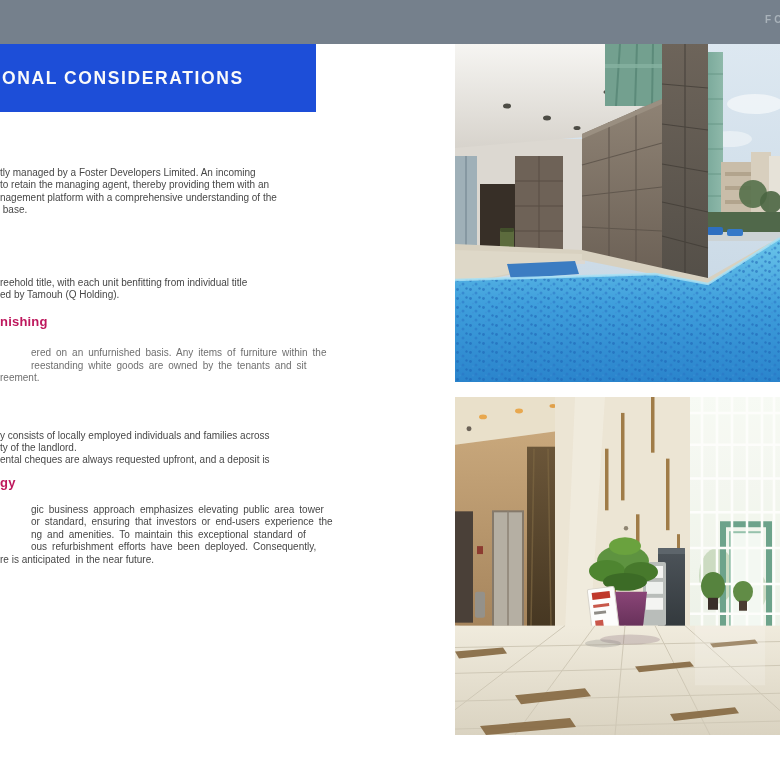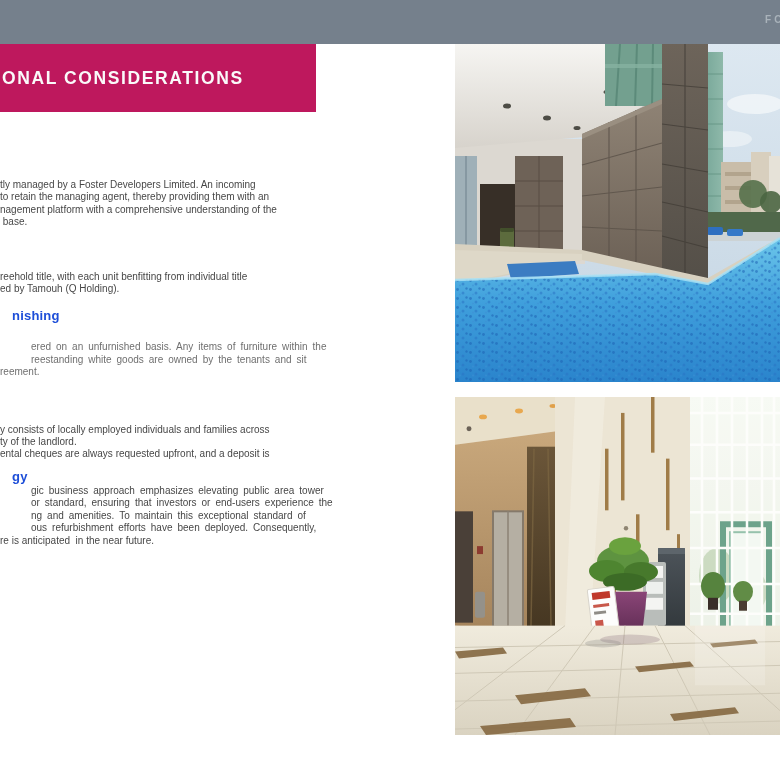--- a/index.html
+++ b/index.html
@@ -13,41 +13,41 @@
     background:#75808c;
   }
   .top-bar .brand{
     position:absolute;right:-5px;top:14px;
     font-size:10px;font-weight:bold;letter-spacing:3px;color:#a9b2ba;
     white-space:nowrap;
   }
   
   .header-box{
     position:absolute;left:0;top:44px;width:316px;height:68px;
-    background:#be185d;display:flex;align-items:center;overflow:hidden;
+    background:#1d4ed8;display:flex;align-items:center;overflow:hidden;
   }
   .header-box .title{
     margin-left:2px;color:#fafafa;font-size:17.5px;font-weight:bold;
     letter-spacing:1.6px;white-space:nowrap;
   }
   
   .text-col{
-    position:absolute;left:0;top:12px;width:330px;padding-top:167px;
+    position:absolute;left:0;top:0;width:330px;padding-top:167px;
   }
   .para .line{
     font-size:10px;line-height:12.4px;color:#474747;white-space:nowrap;
   }
   .para.light .line{color:#6f6f6f;}
   .para.justify .line:not(:last-child){word-spacing:2.2px;padding-left:31px;}
   .heading{
-    font-size:13px;line-height:16px;font-weight:bold;color:#1d4ed8;
-    letter-spacing:.2px;white-space:nowrap;padding-left:12px;
-  }
-  .b1{margin-top:42px}.b2{margin-top:13px}.b3{margin-top:14px}
-  .b4{margin-top:17px}.b5{margin-top:45px}.b6{margin-top:8px}.b7{}
+    font-size:13px;line-height:16px;font-weight:bold;color:#be185d;
+    letter-spacing:.2px;white-space:nowrap;
+  }
+  .b1{margin-top:60px}.b2{margin-top:13px}.b3{margin-top:14px}
+  .b4{margin-top:17px}.b5{margin-top:45px}.b6{margin-top:8px}.b7{margin-top:13px}
   
   .photo{position:absolute;left:455px;width:325px;height:338px;overflow:hidden;}
   .photo-1{top:44px;}
   .photo-2{top:397px;}
   .photo svg{display:block;width:100%;height:100%;}
 </style>
 </head>
 <body>
 
 <div class="canvas">

